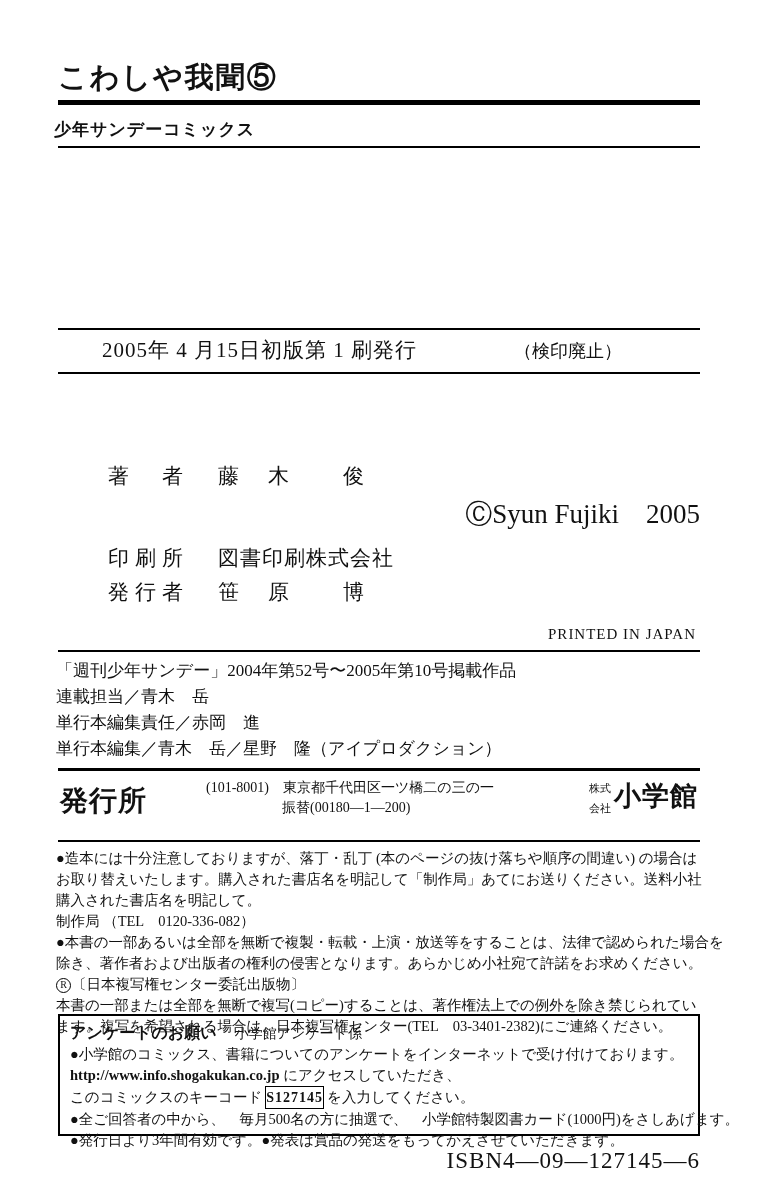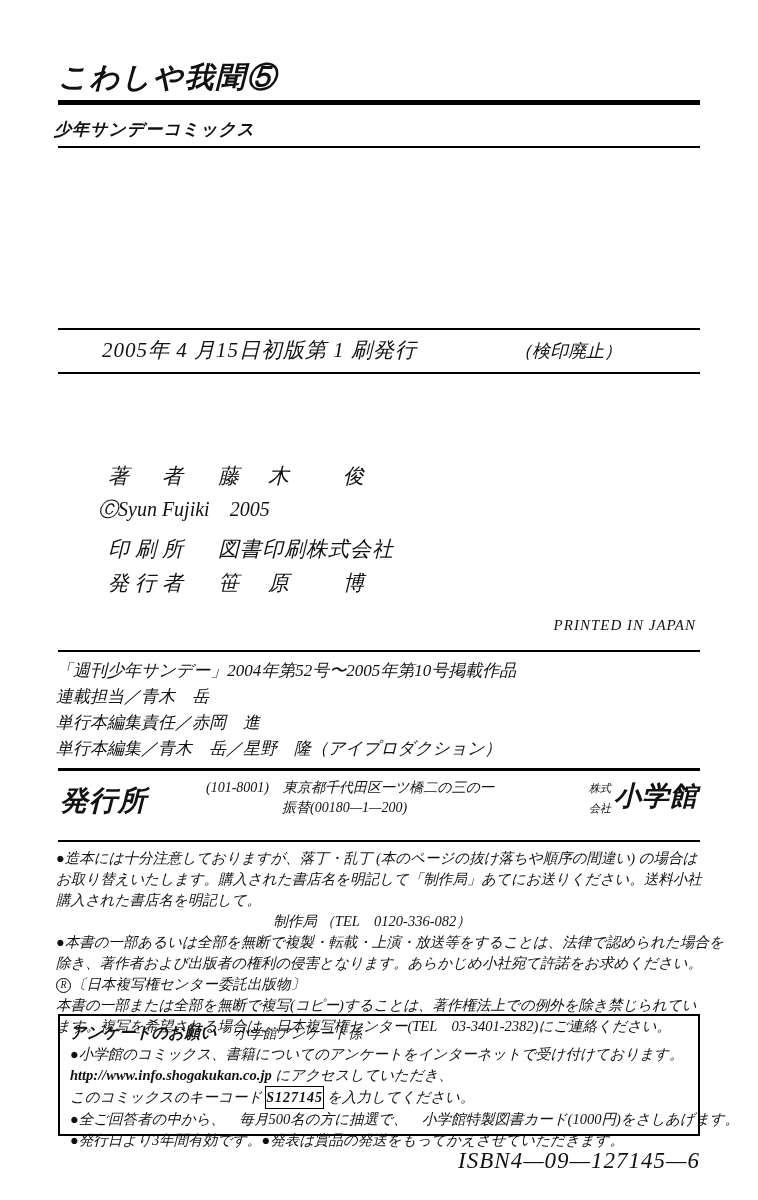--- a/index.html
+++ b/index.html
@@ -14,21 +14,20 @@
     color: #111111;
     position: relative;
     overflow: hidden;
   }
   .page {
     position: absolute;
     left: 0; top: 0;
     width: 758px;
     height: 920px;
     background: #ffffff;
-    font-style: italic;
   }
 
   
   .title {
     position: absolute;
     left: 58px;
     top: 58px;
     font-size: 29px;
     font-weight: bold;
     letter-spacing: 2px;
@@ -118,22 +117,22 @@
     letter-spacing: 6px;
     white-space: nowrap;
   }
   .credit-value {
     font-size: 21px;
     letter-spacing: 4px;
     white-space: nowrap;
   }
   .credit-value.tight { letter-spacing: 1px; }
   .copyright-line {
-    text-align: left;
-    font-size: 20px;
+    text-align: right;
+    font-size: 27px;
     padding-left: 40px;
     margin-top: 2px;
     margin-bottom: 12px;
     white-space: nowrap;
   }
   .printed-in {
     text-align: right;
     font-size: 15px;
     letter-spacing: 1px;
     margin-top: 20px;
@@ -230,21 +229,21 @@
     width: 648px;
     font-size: 14.5px;
     line-height: 21px;
   }
   .legal p {
     margin: 0 0 0 0;
   }
   .legal .ln { white-space: nowrap; }
   .legal .seisaku {
     display: block;
-    text-align: center;
+    text-align: left;
     padding-right: 16px;
   }
   .rmark {
     display: inline-block;
     border: 1px solid #000;
     border-radius: 50%;
     width: 13px;
     height: 13px;
     line-height: 12px;
     text-align: center;

